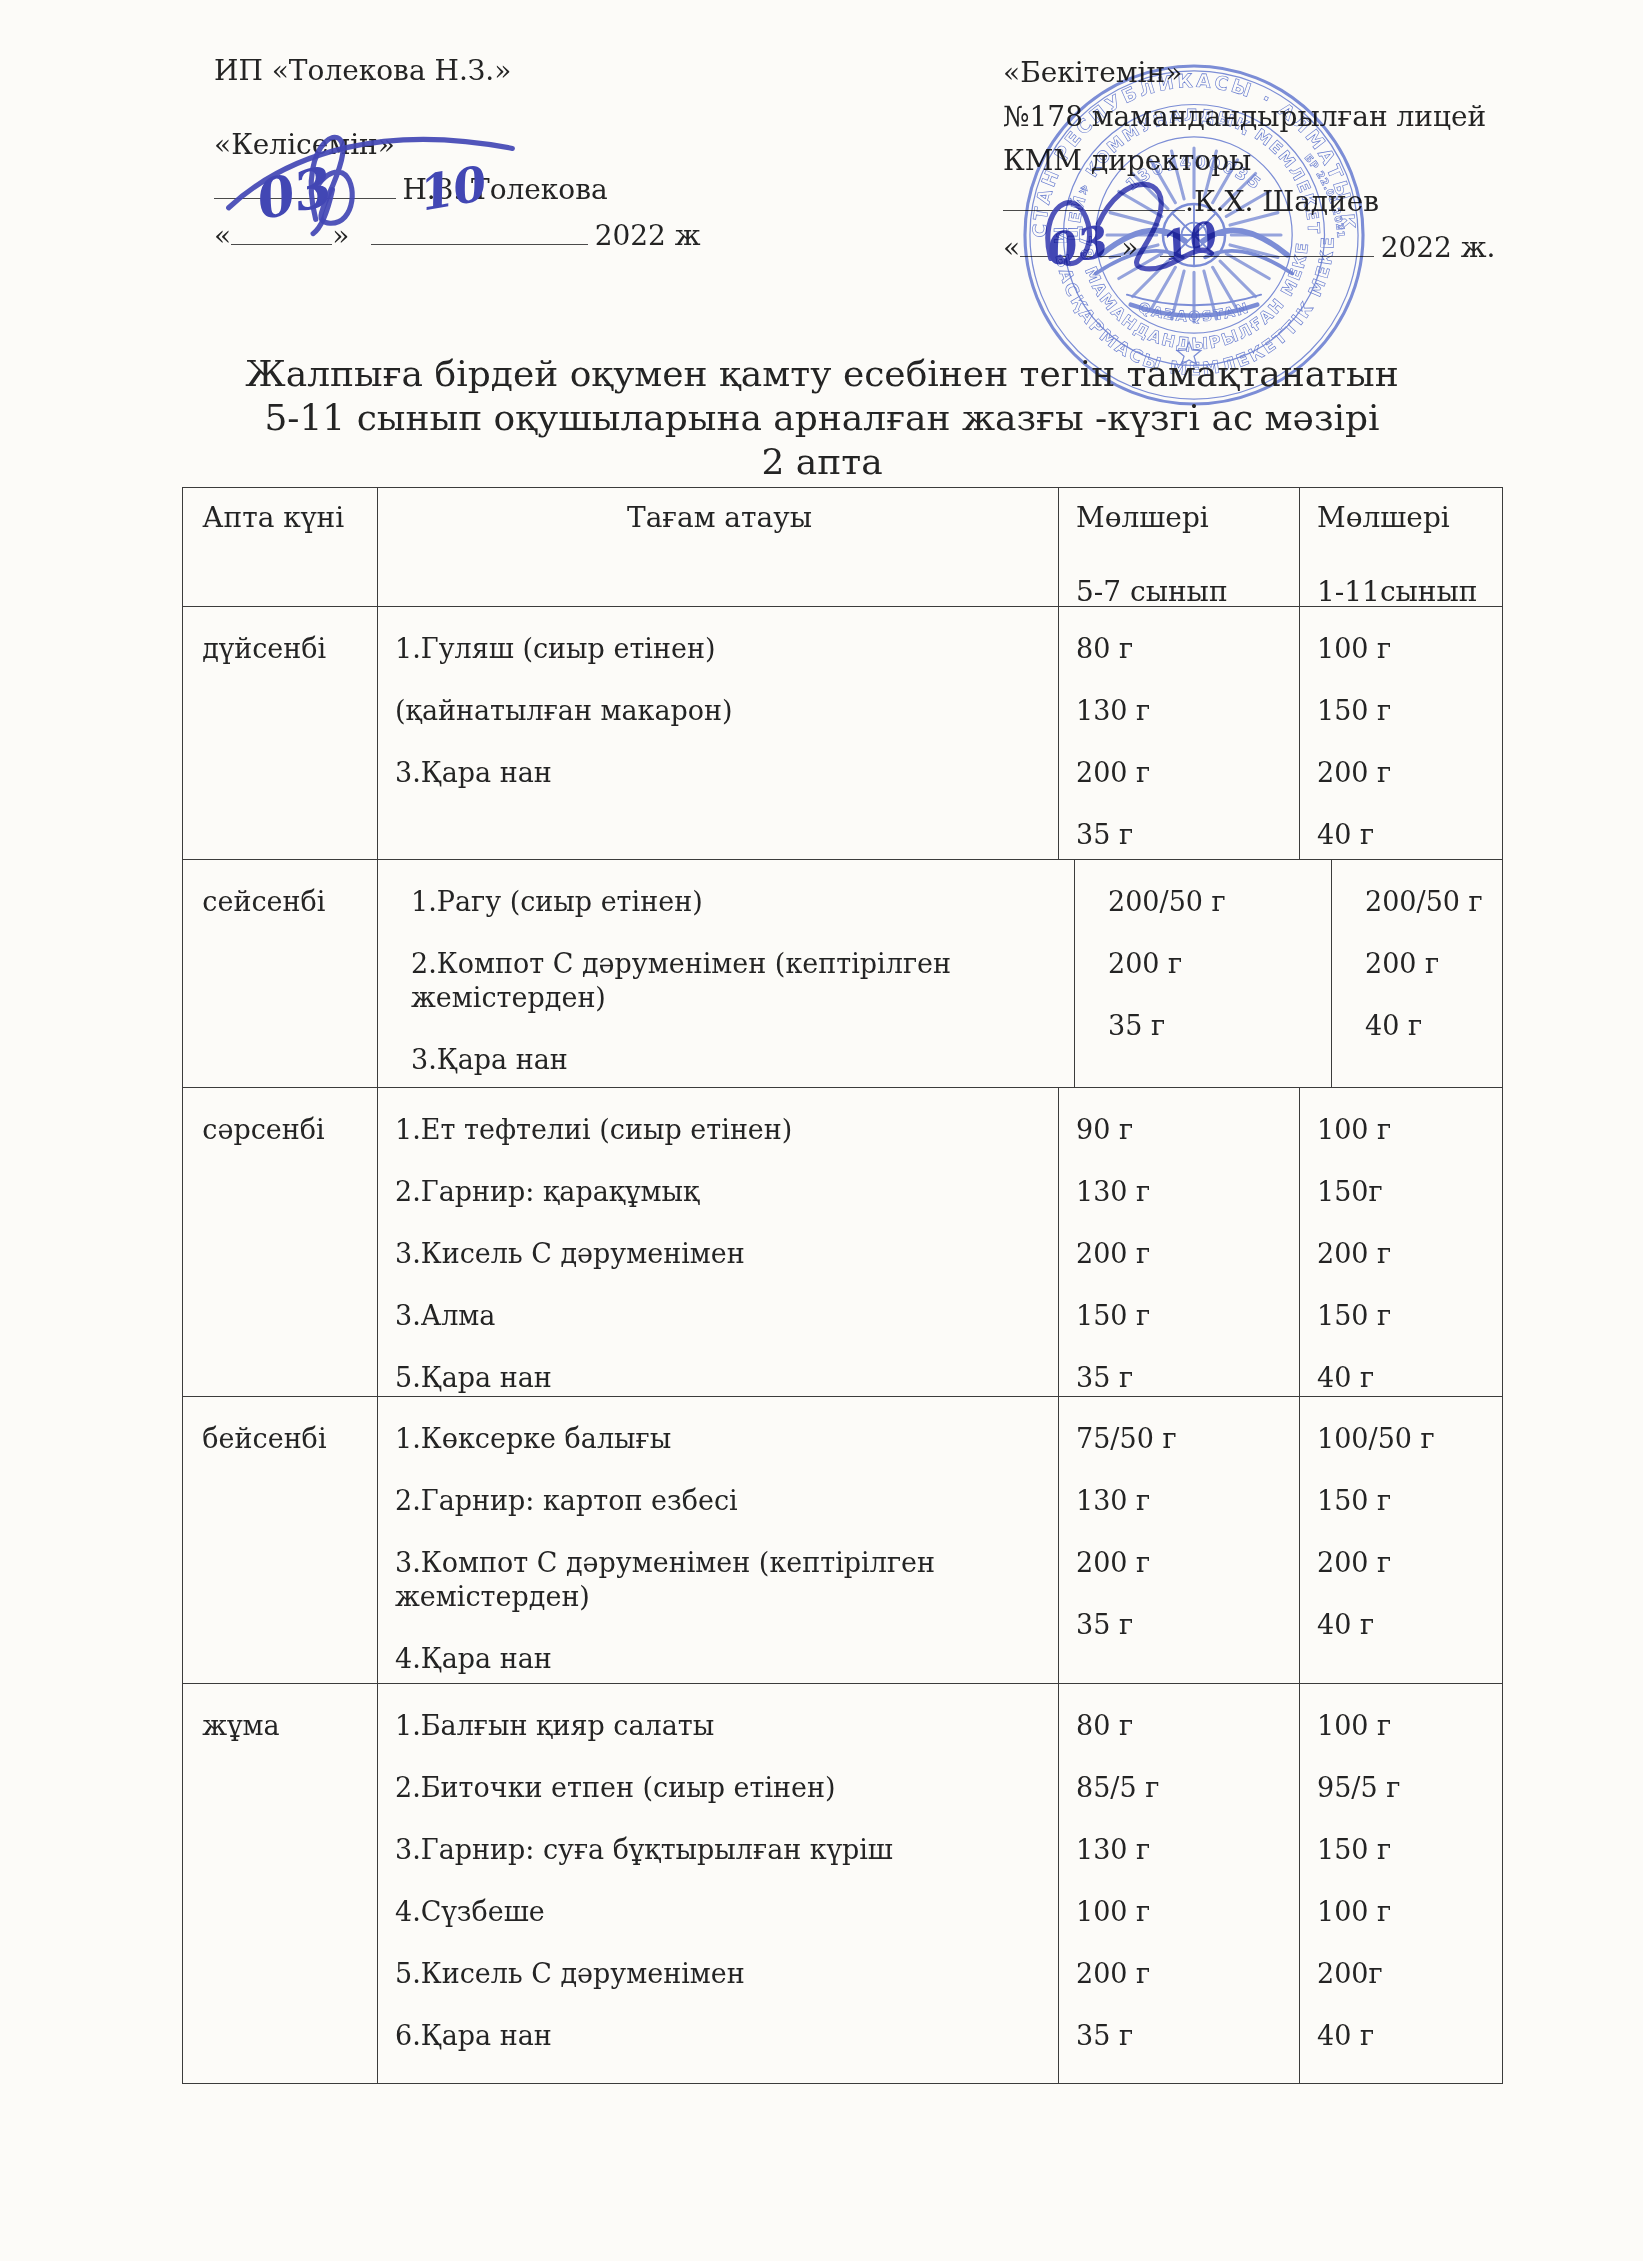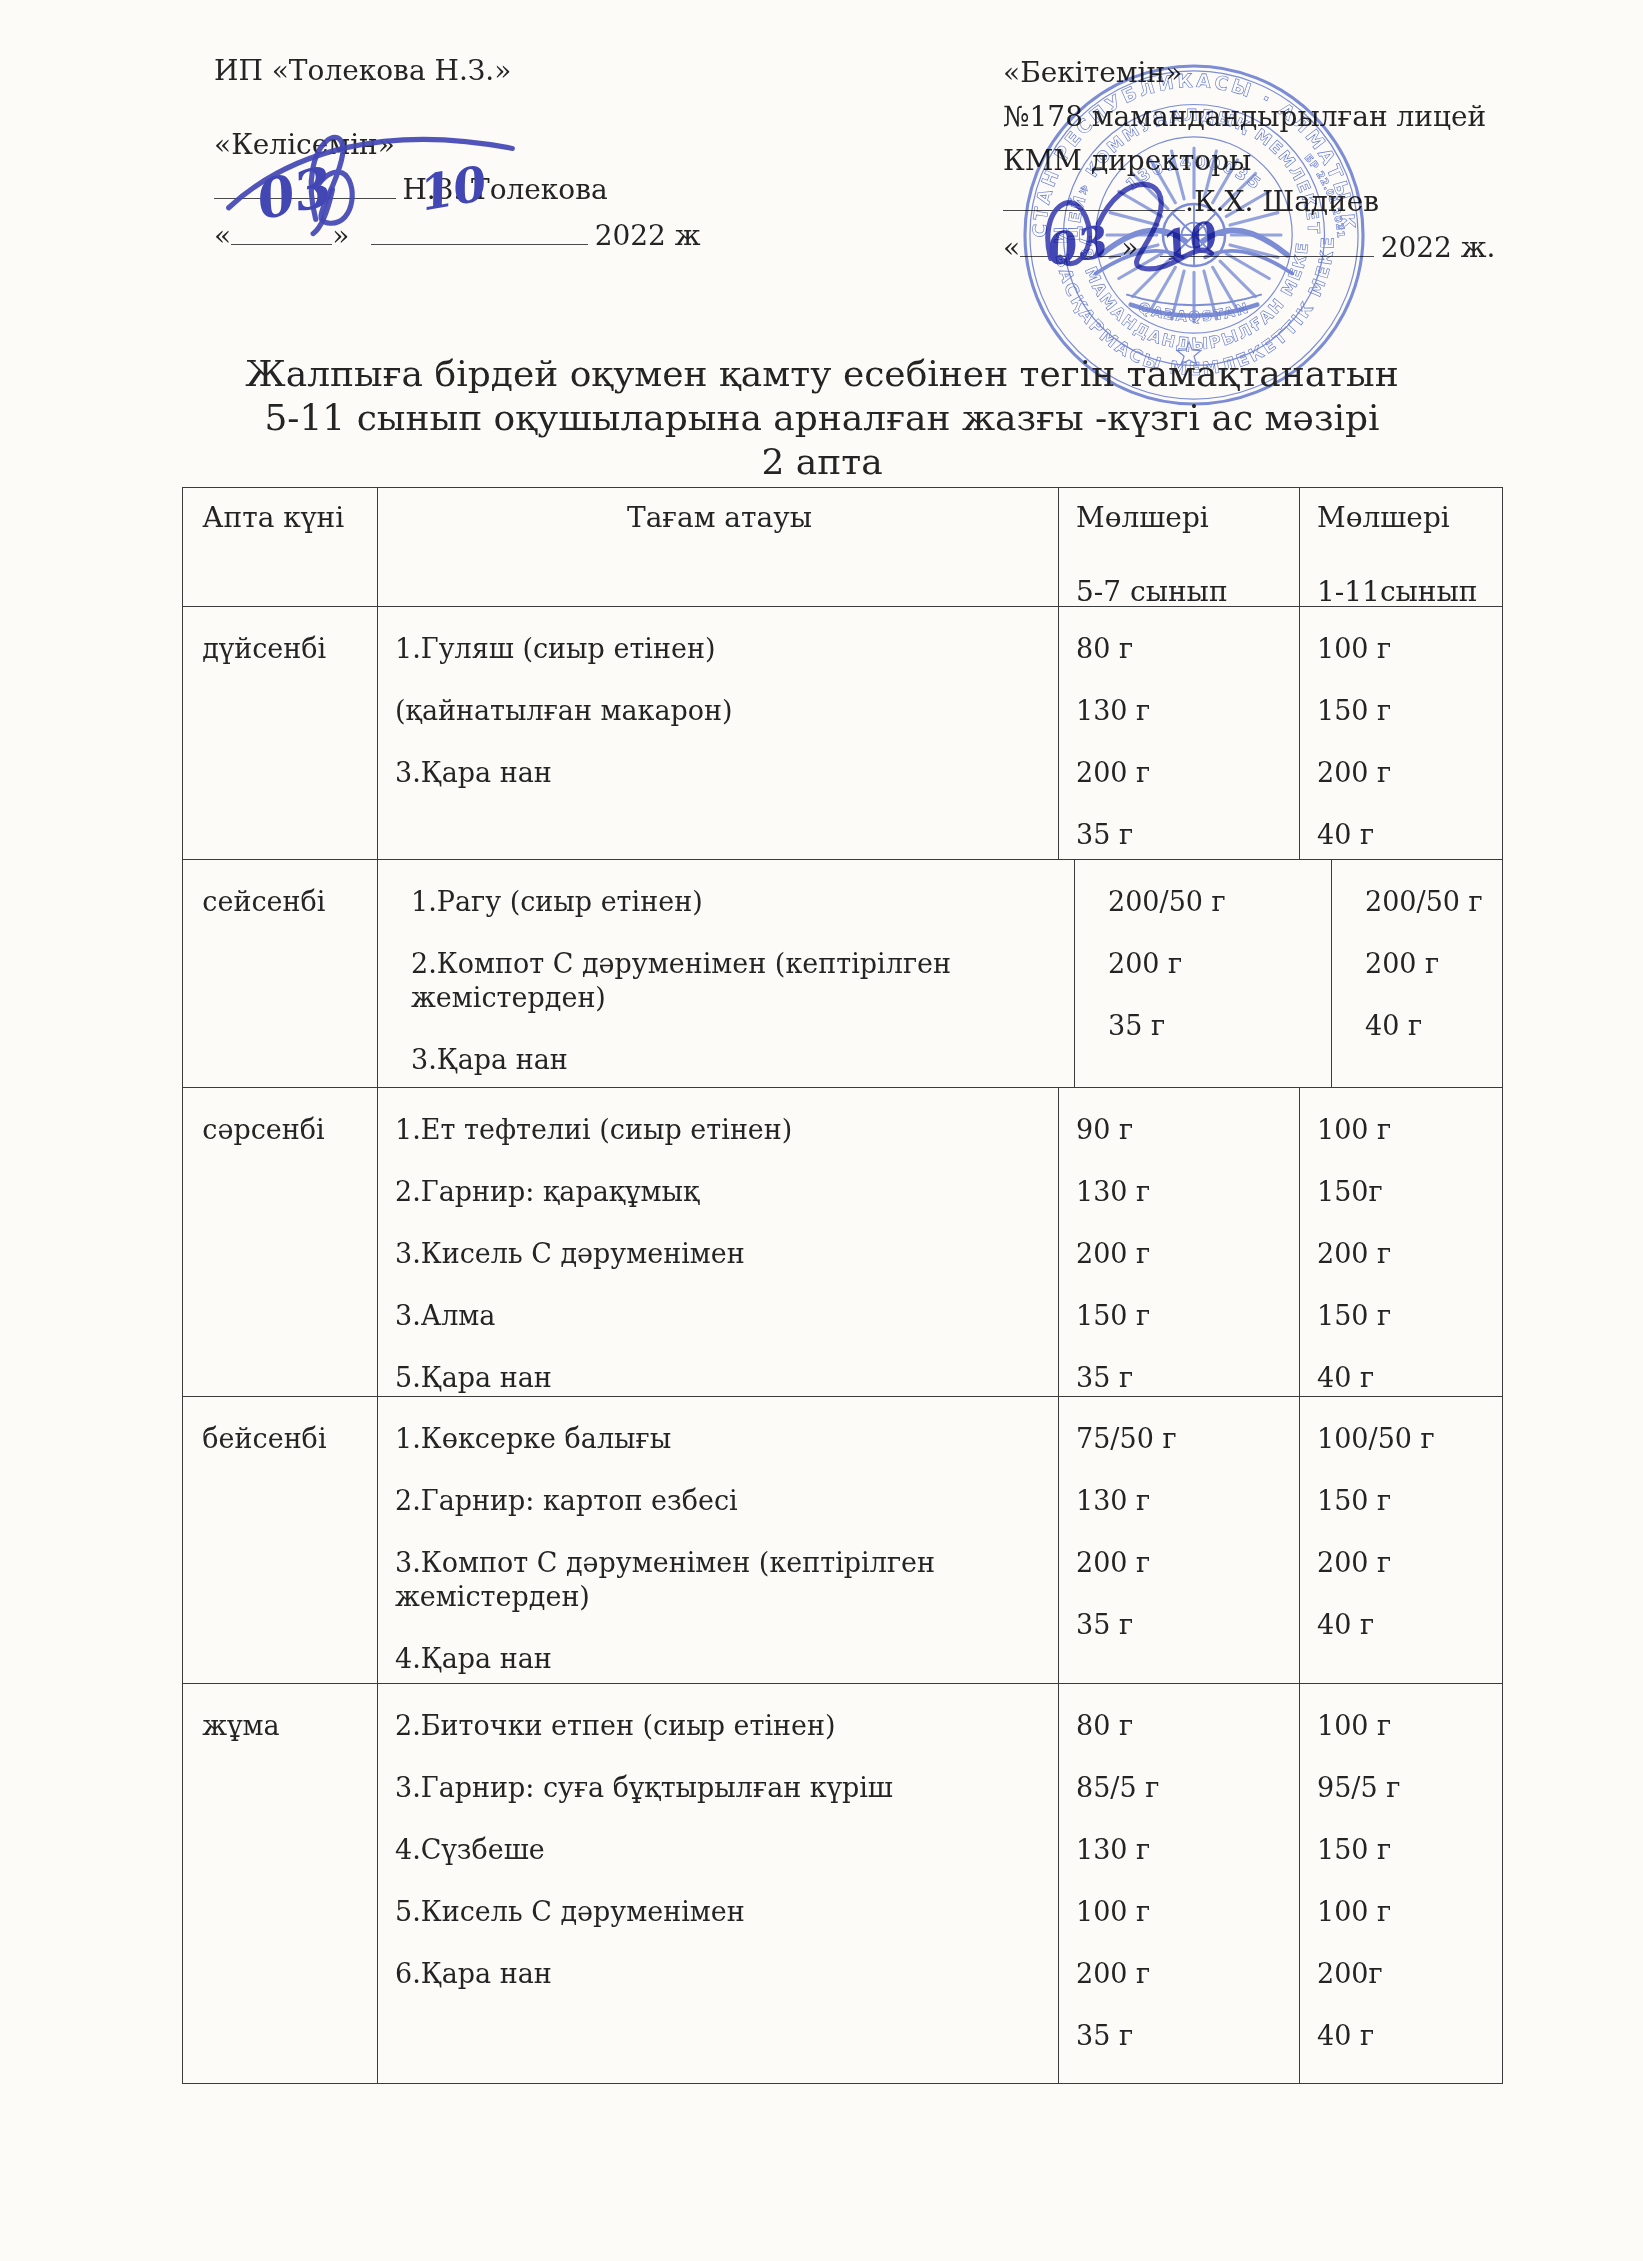--- a/index.html
+++ b/index.html
@@ -251,20 +251,21 @@
         <div class="line">200 г</div>
         <div class="line">40 г</div>
       </div>
     </div>
 
     <div class="trow h-r4">
       <div class="cell day-cell">
           <div class="line">жұма</div>
         </div>
       <div class="cell">
+        <div class="line">1.Балғын қияр салаты</div>
         <div class="line">2.Биточки етпен (сиыр етінен)</div>
         <div class="line">3.Гарнир: суға бұқтырылған күріш</div>
         <div class="line">4.Сүзбеше</div>
         <div class="line">5.Кисель С дәруменімен</div>
         <div class="line">6.Қара нан</div>
       </div>
       <div class="cell">
         <div class="line">80 г</div>
         <div class="line">85/5 г</div>
         <div class="line">130 г</div>

